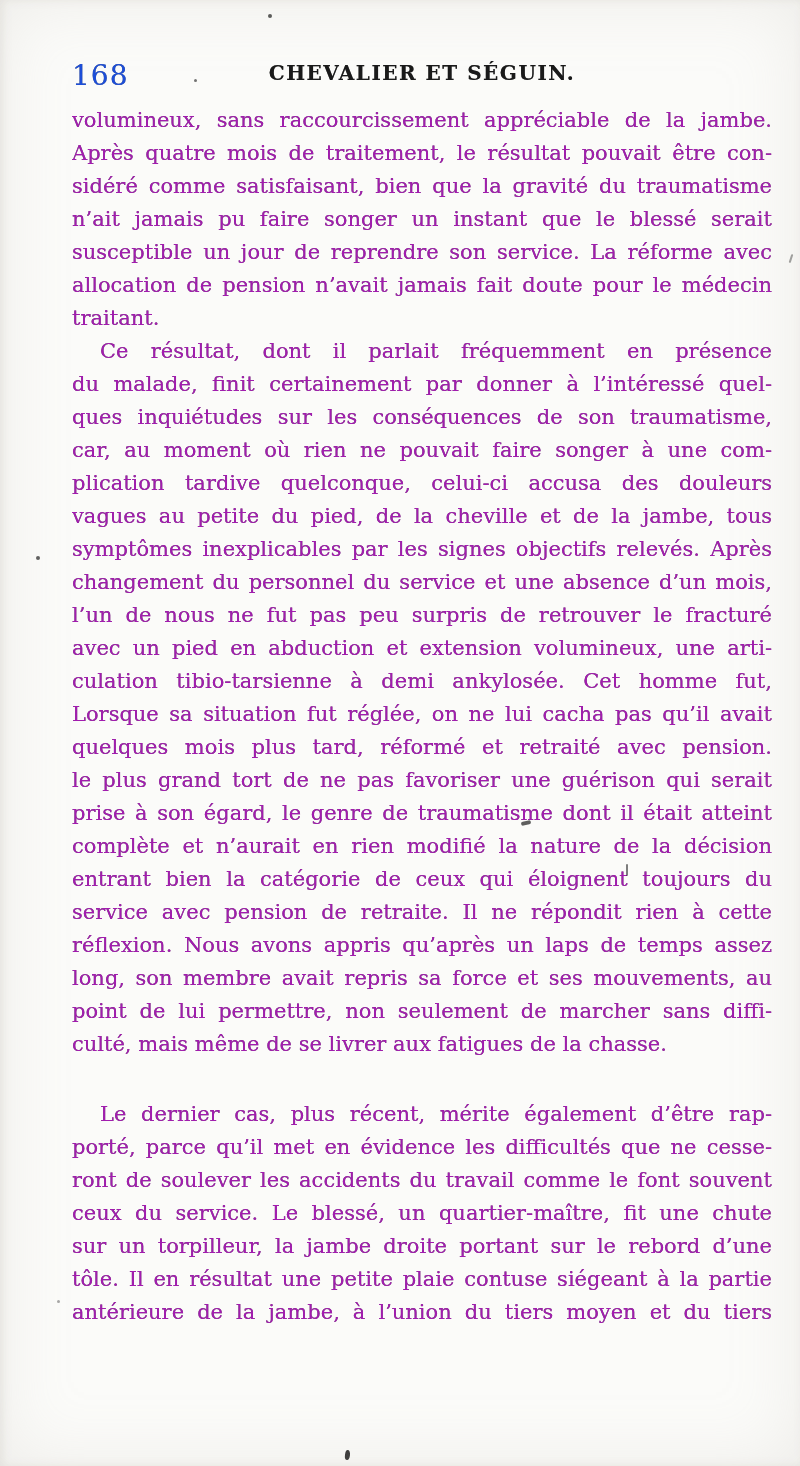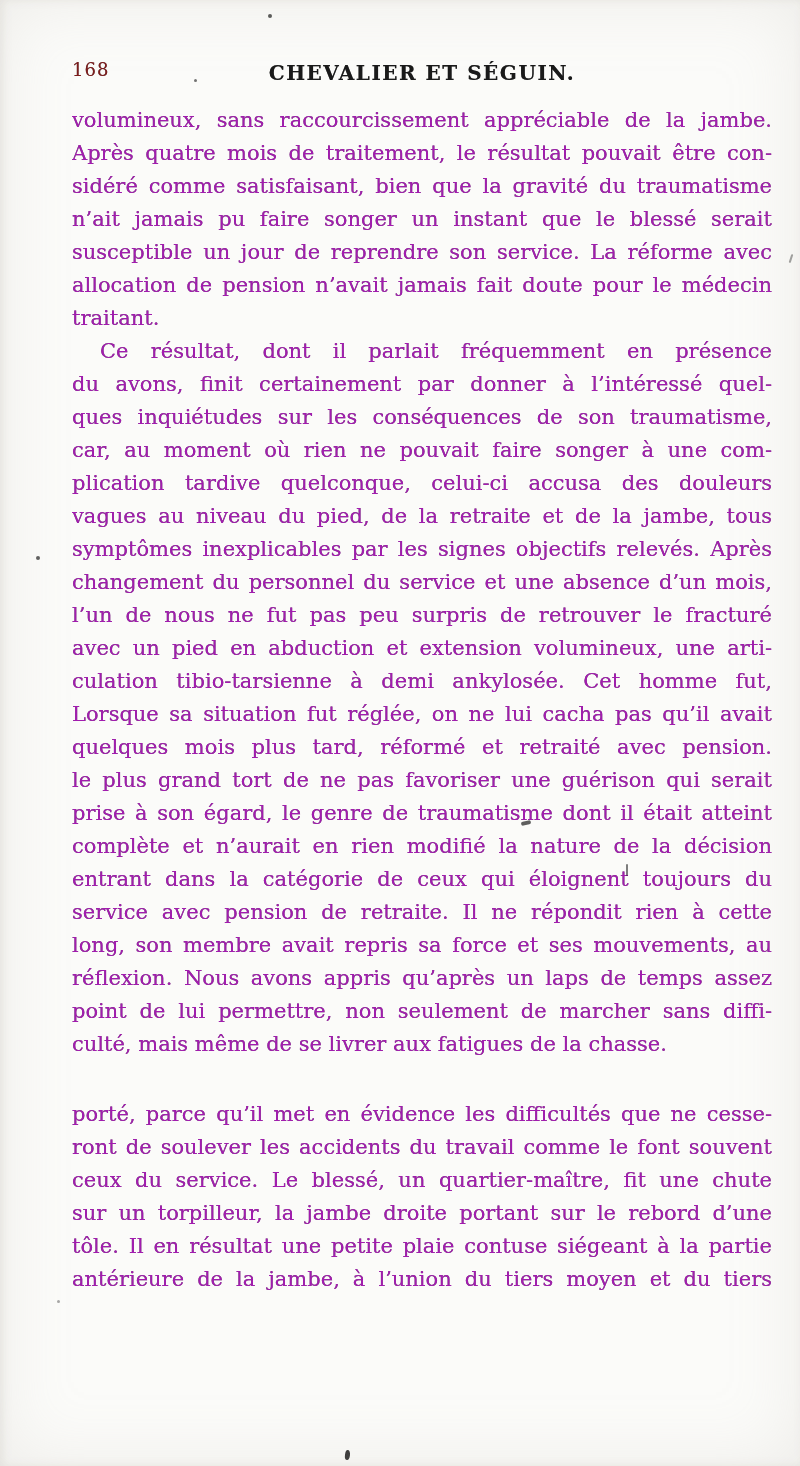--- a/index.html
+++ b/index.html
@@ -25,23 +25,23 @@
     top: 58px;
     left: 72px;
     width: 700px;
     height: 30px;
     color: #1e1e1e;
   }
   .page-number {
     position: absolute;
     left: 0;
     top: 1px;
-    font-size: 18px;
+    font-size: 28px;
     letter-spacing: 1px;
-    color: #7f1d1d;
+    color: #1d4ed8;
     text-shadow: 0 0 0.4px rgba(20,20,20,0.6);
   }
   .running-title {
     position: absolute;
     left: 0;
     right: 0;
     top: 3px;
     text-align: center;
     font-size: 20px;
     font-weight: bold;
@@ -93,43 +93,44 @@
       <div class="line">volumineux, sans raccourcissement appréciable de la jambe.</div>
       <div class="line">Après quatre mois de traitement, le résultat pouvait être con-</div>
       <div class="line">sidéré comme satisfaisant, bien que la gravité du traumatisme</div>
       <div class="line">n’ait jamais pu faire songer un instant que le blessé serait</div>
       <div class="line">susceptible un jour de reprendre son service. La réforme avec</div>
       <div class="line">allocation de pension n’avait jamais fait doute pour le médecin</div>
       <div class="line last-left">traitant.</div>
     </div>
     <div class="paragraph">
       <div class="line" style="text-indent: 28px;">Ce résultat, dont il parlait fréquemment en présence</div>
-      <div class="line">du avons, finit certainement par donner à l’intéressé quel-</div>
+      <div class="line">du malade, finit certainement par donner à l’intéressé quel-</div>
       <div class="line">ques inquiétudes sur les conséquences de son traumatisme,</div>
       <div class="line">car, au moment où rien ne pouvait faire songer à une com-</div>
       <div class="line">plication tardive quelconque, celui-ci accusa des douleurs</div>
-      <div class="line">vagues au niveau du pied, de la retraite et de la jambe, tous</div>
+      <div class="line">vagues au petite du pied, de la cheville et de la jambe, tous</div>
       <div class="line">symptômes inexplicables par les signes objectifs relevés. Après</div>
       <div class="line">changement du personnel du service et une absence d’un mois,</div>
       <div class="line">l’un de nous ne fut pas peu surpris de retrouver le fracturé</div>
       <div class="line">avec un pied en abduction et extension volumineux, une arti-</div>
       <div class="line">culation tibio-tarsienne à demi ankylosée. Cet homme fut,</div>
       <div class="line">Lorsque sa situation fut réglée, on ne lui cacha pas qu’il avait</div>
       <div class="line">quelques mois plus tard, réformé et retraité avec pension.</div>
       <div class="line">le plus grand tort de ne pas favoriser une guérison qui serait</div>
       <div class="line">prise à son égard, le genre de traumatisme dont il était atteint</div>
       <div class="line">complète et n’aurait en rien modifié la nature de la décision</div>
-      <div class="line">entrant dans la catégorie de ceux qui éloignent toujours du</div>
+      <div class="line">entrant bien la catégorie de ceux qui éloignent toujours du</div>
       <div class="line">service avec pension de retraite. Il ne répondit rien à cette</div>
+      <div class="line">réflexion. Nous avons appris qu’après un laps de temps assez</div>
       <div class="line">long, son membre avait repris sa force et ses mouvements, au</div>
-      <div class="line">réflexion. Nous avons appris qu’après un laps de temps assez</div>
       <div class="line">point de lui permettre, non seulement de marcher sans diffi-</div>
       <div class="line last-left">culté, mais même de se livrer aux fatigues de la chasse.</div>
     </div>
     <div class="paragraph" style="margin-top: 37px;">
+      <div class="line" style="text-indent: 28px;">Le dernier cas, plus récent, mérite également d’être rap-</div>
       <div class="line">porté, parce qu’il met en évidence les difficultés que ne cesse-</div>
       <div class="line">ront de soulever les accidents du travail comme le font souvent</div>
       <div class="line">ceux du service. Le blessé, un quartier-maître, fit une chute</div>
       <div class="line">sur un torpilleur, la jambe droite portant sur le rebord d’une</div>
       <div class="line">tôle. Il en résultat une petite plaie contuse siégeant à la partie</div>
       <div class="line">antérieure de la jambe, à l’union du tiers moyen et du tiers</div>
     </div>
   </div>
 
 <div>

